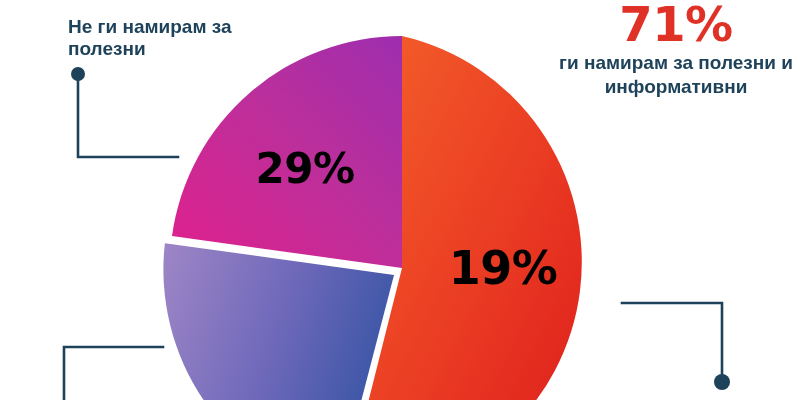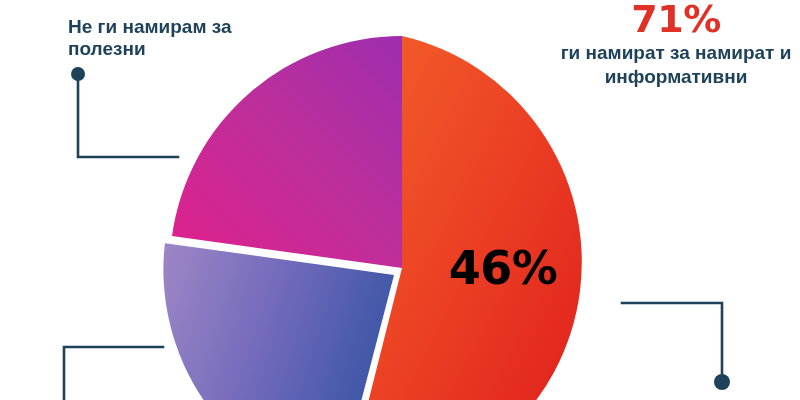--- a/index.html
+++ b/index.html
@@ -32,21 +32,21 @@
 
   #callout-left{
     left:68px;top:16px;width:230px;
     font-size:19px;text-align:left;
   }
   #callout-right{
     left:556px;top:0px;width:240px;
     text-align:center;
   }
   #callout-right .big-pct{
-    display:block;color:#E03127;font-size:38px;font-weight:800;
+    display:block;color:#E03127;font-size:48px;font-weight:800;
     line-height:1.0;letter-spacing:-0.5px;
     font-family:"DejaVu Sans","Liberation Sans",sans-serif;
   }
   #callout-right .sub{
     display:block;font-size:19px;font-weight:800;line-height:1.28;margin-top:3px;
   }
 
   
   .leaders{position:absolute;left:0;top:0;width:800px;height:400px;}
 </style>
@@ -83,22 +83,23 @@
                L 172.9 236.2
                A 232 232 0 0 0 345 487
                Z"></path>
     </g>
 
     <path fill="url(#gradRed)" d="M 402 36
              A 232 232 0 0 1 345 494
              L 402 268 Z"></path>
   </svg>
 
-  <div class="slice-label" id="label-46">46%</div>
+  <div class="slice-label" id="label-46">19%</div>
 
+  <div class="slice-label" id="label-29">29%</div>
 
 
   <svg class="leaders" viewBox="0 0 800 400">
 
     <g>
       <circle cx="78" cy="74" r="7" fill="#1D4259"></circle>
       <path d="M 78 74 L 78 157 L 178 157" stroke="#1D4259" stroke-width="2.6" fill="none" stroke-linecap="square"></path>
     </g>
 
     <g>
@@ -110,16 +111,16 @@
       <circle cx="722" cy="382" r="8" fill="#1D4259"></circle>
     </g>
   </svg>
 
   <div class="callout" id="callout-left">
     <span>Не ги намирам за полезни</span>
   </div>
 
   <div class="callout" id="callout-right">
     <span class="big-pct">71%</span>
-    <span class="sub">ги намират за намират и информативни</span>
+    <span class="sub">ги намирам за полезни и информативни</span>
   </div>
 
 </div>
 
 </body></html>

